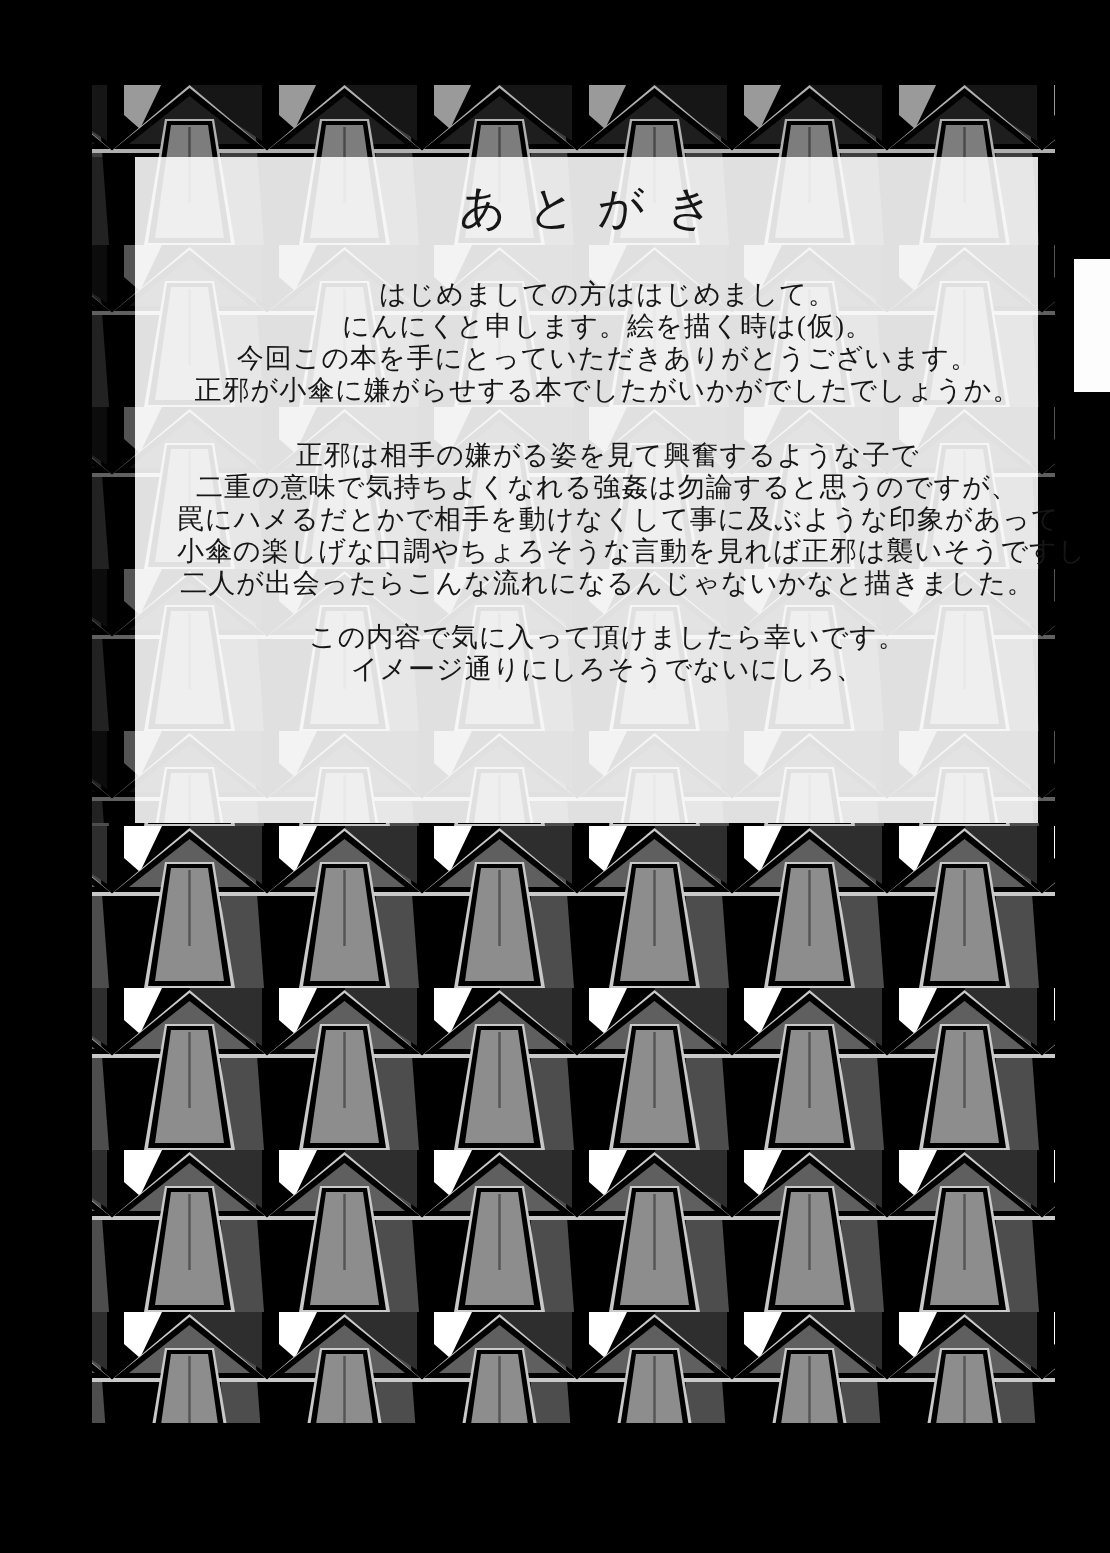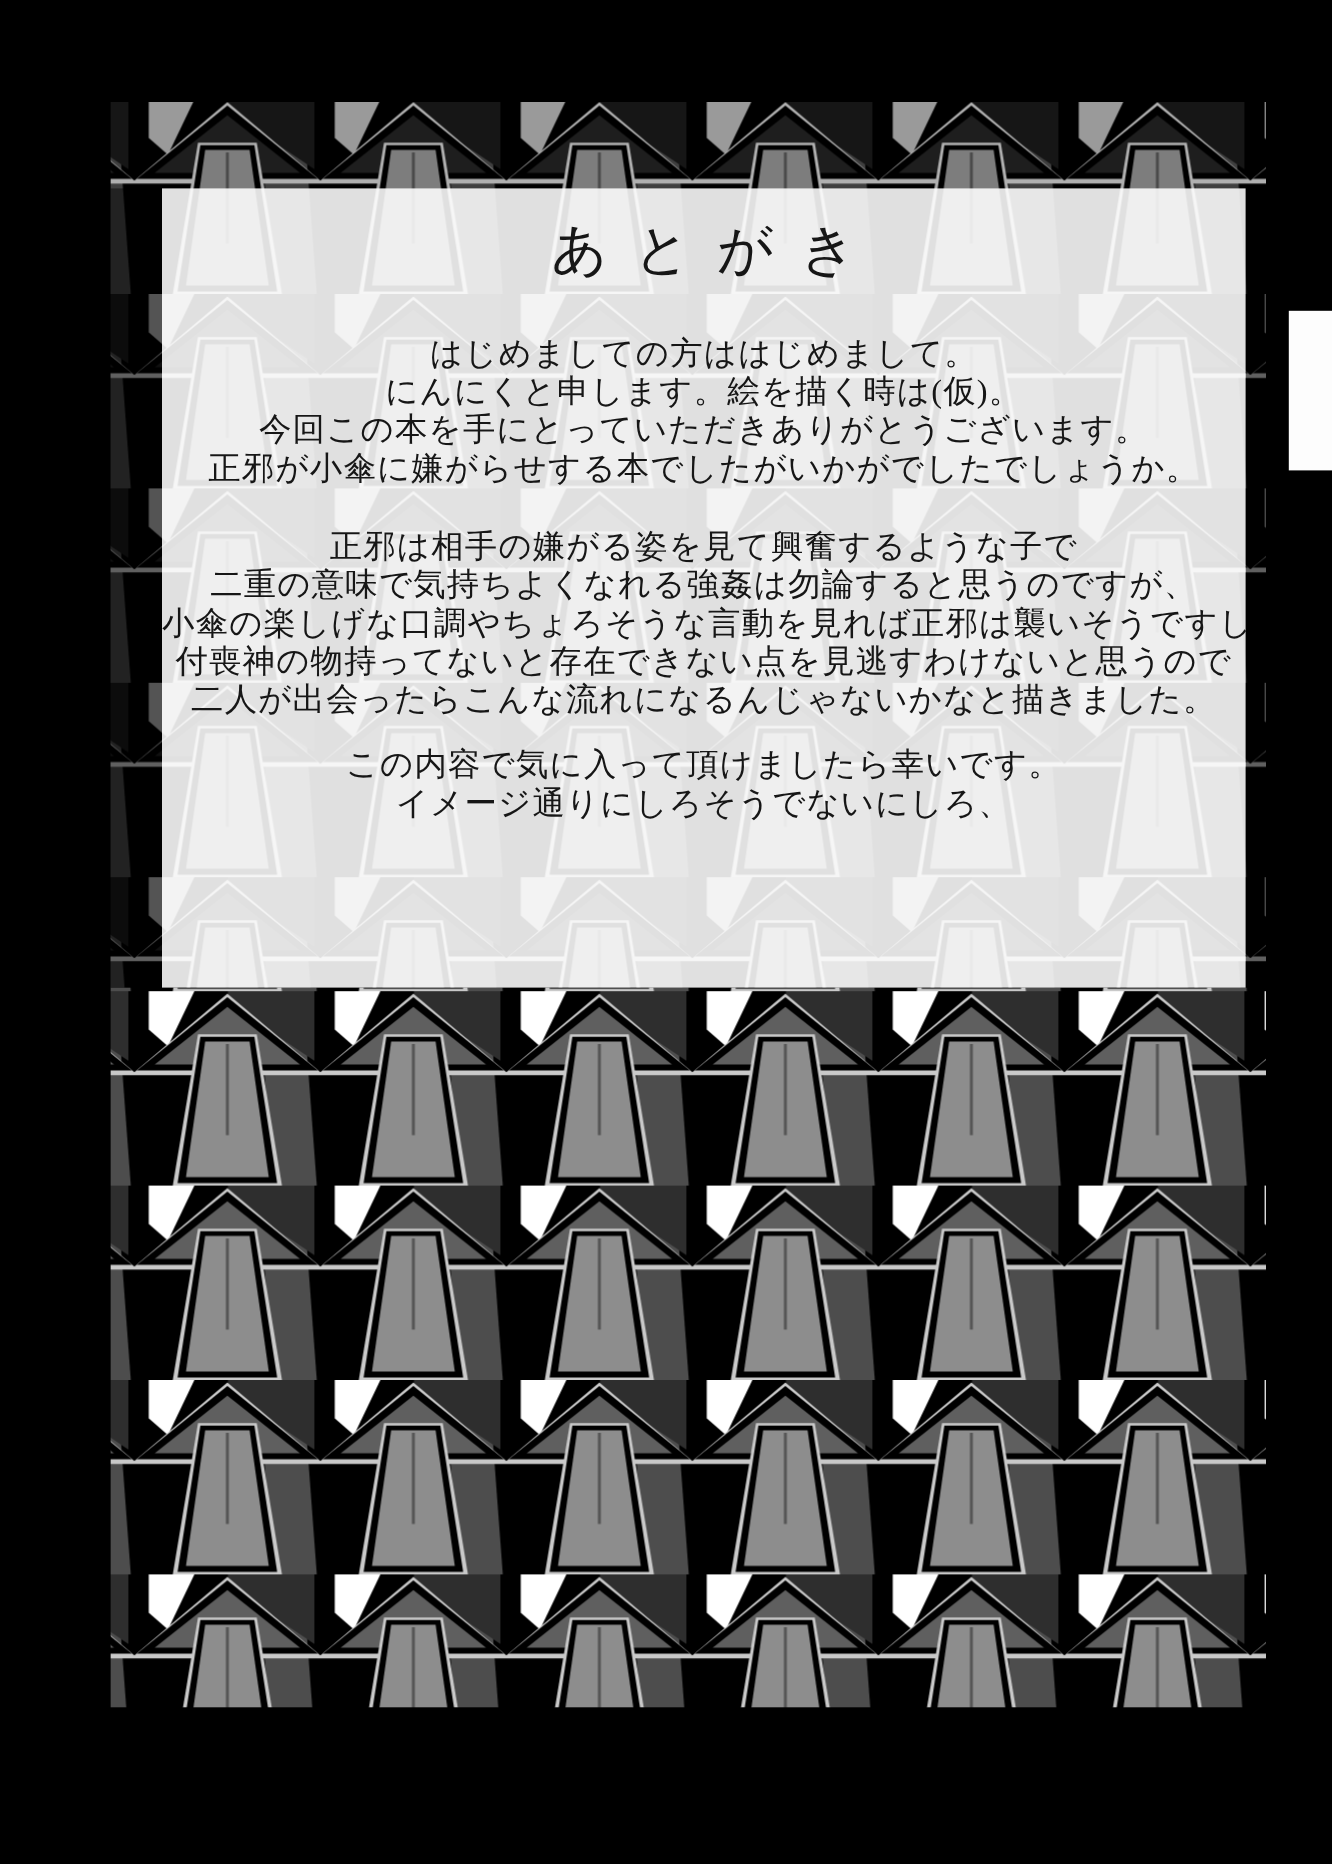--- a/index.html
+++ b/index.html
@@ -53,21 +53,21 @@
   .paragraphs { margin-top: 0; }
   .para {
     font-size: 27px;
     line-height: 32px;
     letter-spacing: 1px;
   }
   .para:nth-child(1) { margin-top: 44px; }
   .para:nth-child(2) { margin-top: 33px; }
   .para:nth-child(3) { margin-top: 22px; }
   .para:nth-child(4) { margin-top: 28px; }
-  .line { white-space: nowrap; }
+  .line { white-space: nowrap; margin-left: 42px; }
   .white-tab {
     position: absolute;
     left: 1074px;
     top: 259px;
     width: 36px;
     height: 133px;
     background: #fdfdfd;
   }
 </style>
 </head>
@@ -118,22 +118,22 @@
       <div class="paragraphs">
           <div class="para">
             <div class="line">はじめましての方ははじめまして。</div>
             <div class="line">にんにくと申します。絵を描く時は(仮)。</div>
             <div class="line">今回この本を手にとっていただきありがとうございます。</div>
             <div class="line">正邪が小傘に嫌がらせする本でしたがいかがでしたでしょうか。</div>
           </div>
           <div class="para">
             <div class="line">正邪は相手の嫌がる姿を見て興奮するような子で</div>
             <div class="line">二重の意味で気持ちよくなれる強姦は勿論すると思うのですが、</div>
+            <div class="line">罠にハメるだとかで相手を動けなくして事に及ぶような印象があって</div>
             <div class="line">小傘の楽しげな口調やちょろそうな言動を見れば正邪は襲いそうですし</div>
-            <div class="line">付喪神の物持ってないと存在できない点を見逃すわけないと思うので</div>
             <div class="line">二人が出会ったらこんな流れになるんじゃないかなと描きました。</div>
           </div>
           <div class="para">
             <div class="line">この内容で気に入って頂けましたら幸いです。</div>
             <div class="line">イメージ通りにしろそうでないにしろ、</div>
           </div>
           <div class="para">
           </div>
         </div>
     </div>

